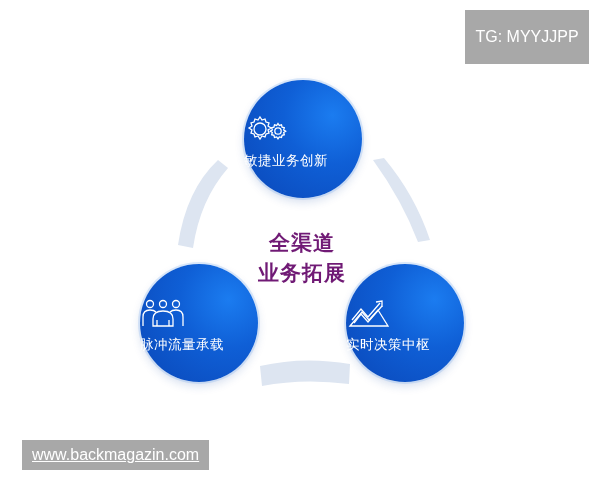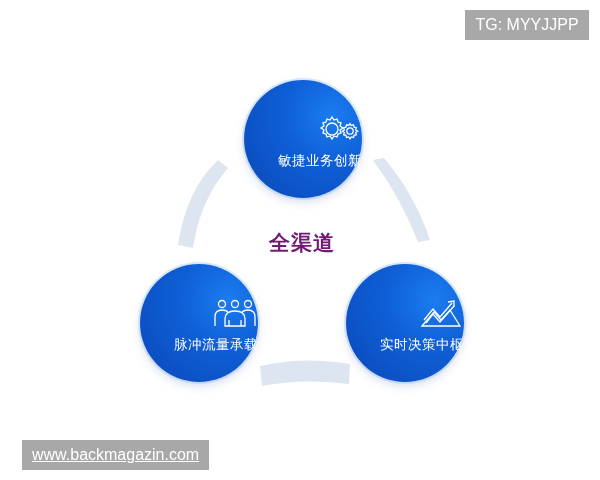--- a/index.html
+++ b/index.html
@@ -6,40 +6,40 @@
     body {
       width: 600px; height: 480px; position: relative; overflow: hidden;
       background: #ffffff;
       font-family: "DejaVu Sans", "Liberation Sans", sans-serif;
     }
     .arcs { position: absolute; left: 0; top: 0; width: 600px; height: 480px; }
     .node {
       position: absolute; width: 118px; height: 118px; border-radius: 50%;
       background: radial-gradient(circle at 75% 30%, #1b7cf0 0%, #0f5fd6 40%, #0a47b8 100%);
       box-shadow: 0 0 0 2px rgba(120,170,240,0.25), 0 4px 10px rgba(20,70,160,0.18);
-      display: flex; flex-direction: column; align-items: flex-end; justify-content: center;
+      display: flex; flex-direction: column; align-items: flex-start; justify-content: center;
       color: #ffffff;
     }
     .node .icon { width: 46px; height: 30px; margin-top: 6px; }
     .node .label {
       margin-top: 8px; font-size: 13.5px; letter-spacing: 0.5px; color: #ffffff; white-space: nowrap;
     }
     #node-top { left: 244px; top: 80px; }
     #node-left { left: 140px; top: 264px; font-family: Liberation Serif, serif; }
     #node-right { left: 346px; top: 264px; }
     .center-title {
       position: absolute; left: 246px; top: 228px; width: 112px; text-align: center;
       color: #701a75; font-weight: bold; font-size: 21px; line-height: 30px; letter-spacing: 1px;
     }
     .watermark {
       position: absolute; background: #a8a8a8; color: #ffffff;
       font-family: "Liberation Sans", sans-serif; font-size: 16px; line-height: 30px;
       padding: 0 10px;
     }
-    #wm-top { left: 465px; top: 10px; width: 114px; height: 30px; text-align: center; padding: 0 5px; }
+    #wm-top { left: 465px; top: 10px; width: 114px; height: 30px; text-align: center; padding: 12px 5px; }
     #wm-bottom { left: 22px; top: 440px; height: 30px; padding: 0 10px; text-decoration: underline; }
   </style>
 </head>
 <body>
 
 <svg class="arcs" viewBox="0 0 600 480">
 
   <path d="M 178 245 Q 186 190 218 160 L 228 168 Q 200 200 193 248 Z" fill="#dde5f1"></path>
 
   <path d="M 373 160 L 384 158 Q 415 195 430 240 L 418 242 Q 402 200 373 160 Z" fill="#dde5f1"></path>
@@ -75,16 +75,17 @@
     <path d="M4 28 L16 14 L23 22 L32 12 L42 28 Z"></path>
     <path d="M6 22 L15 11 L22 19 L34 5"></path>
     <path d="M8 25 L15 16 L22 24 L36 8"></path>
     <path d="M30 4 L36 3 L36 9"></path>
   </svg>
   <div class="label">实时决策中枢</div>
 </div>
 
 <div class="center-title">
   <div>全渠道</div>
+  <div>业务拓展</div>
 </div>
 
 <div class="watermark" id="wm-top">TG: MYYJJPP</div>
 <div class="watermark" id="wm-bottom">www.backmagazin.com</div>
 
 </body></html>

